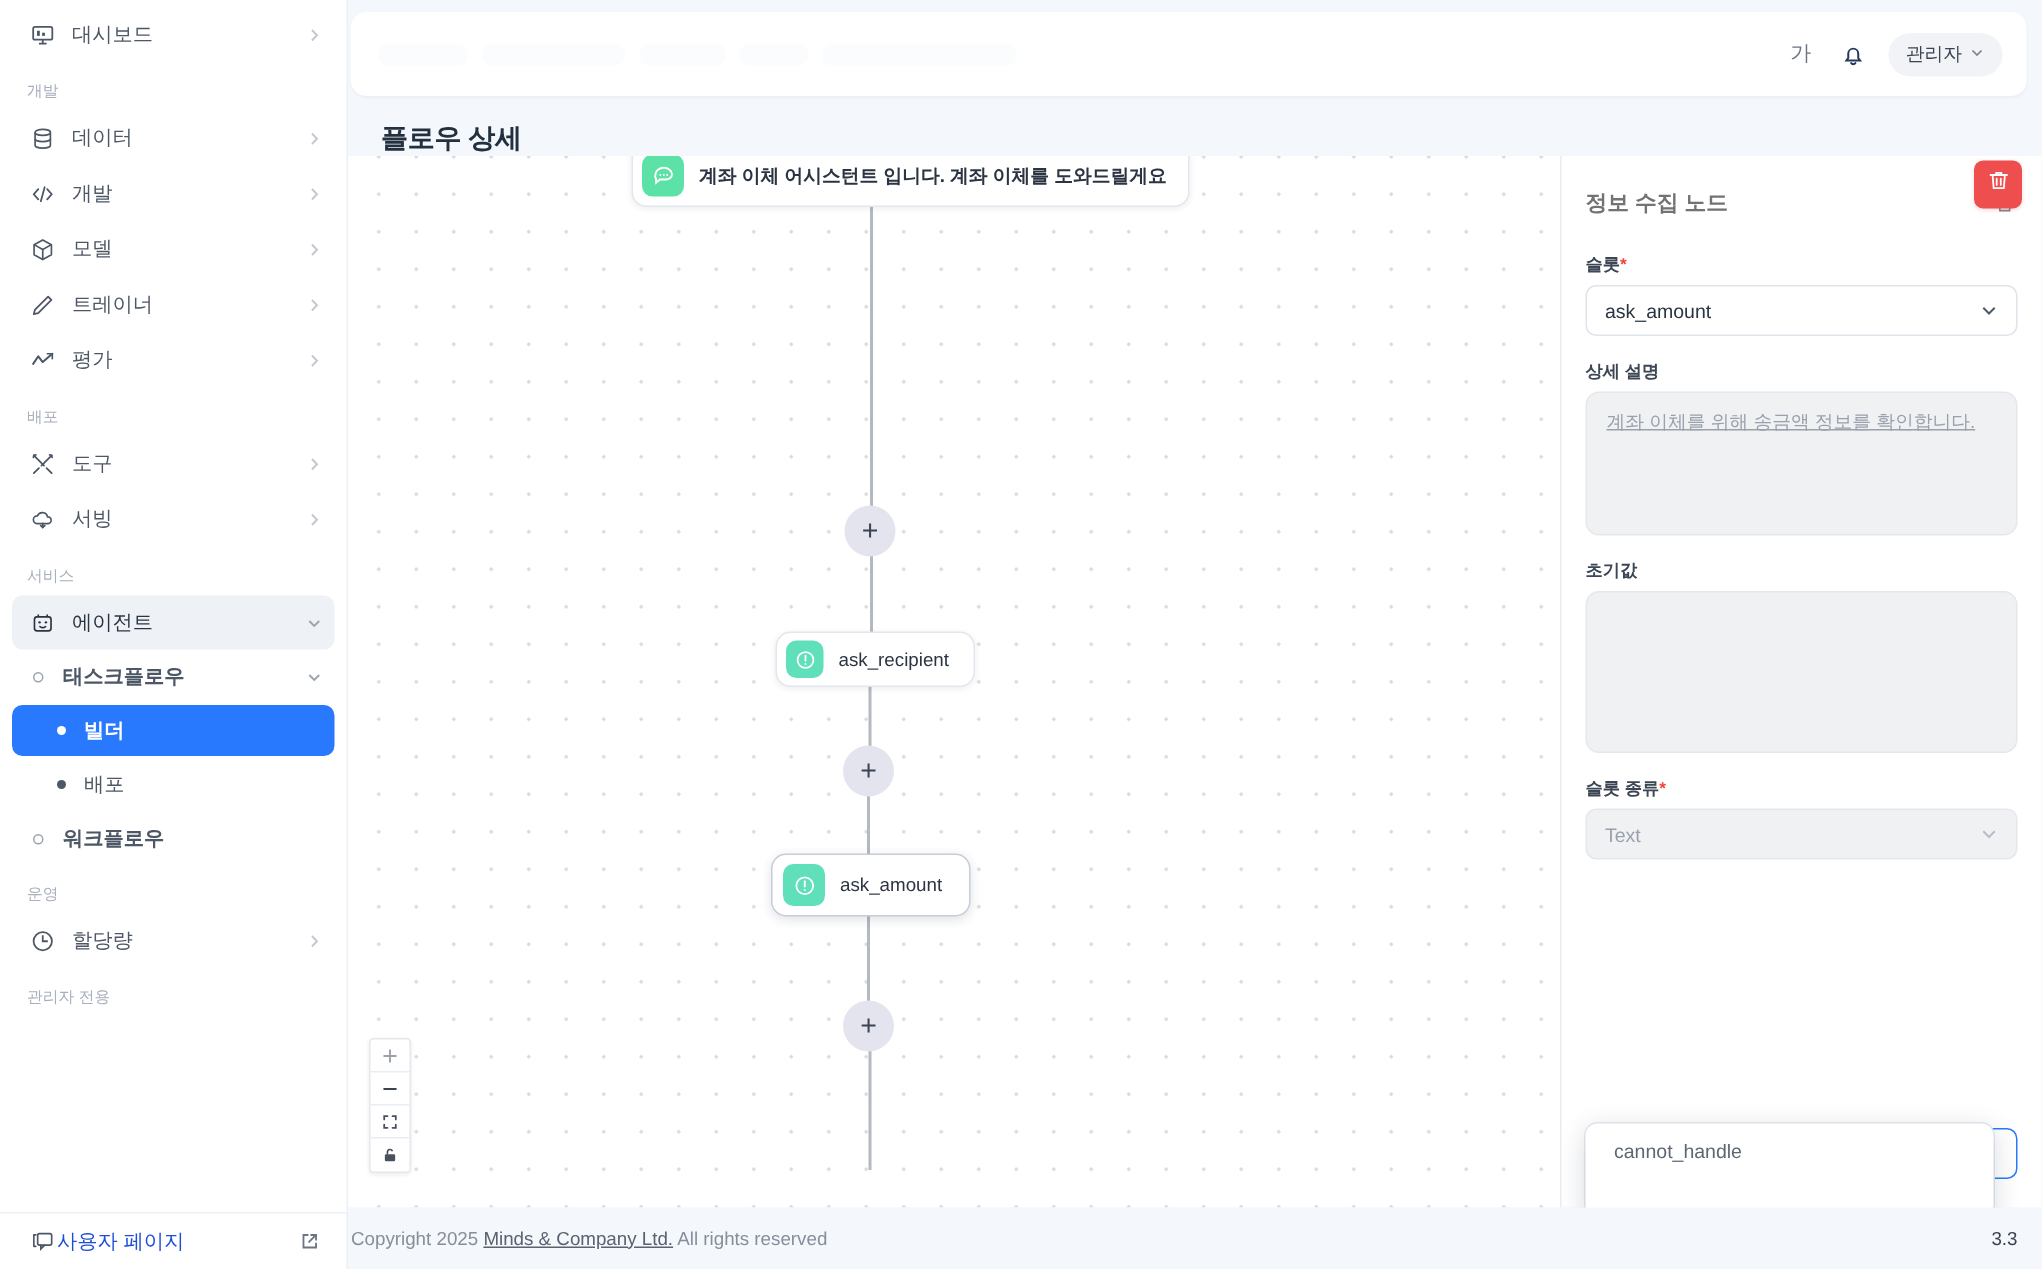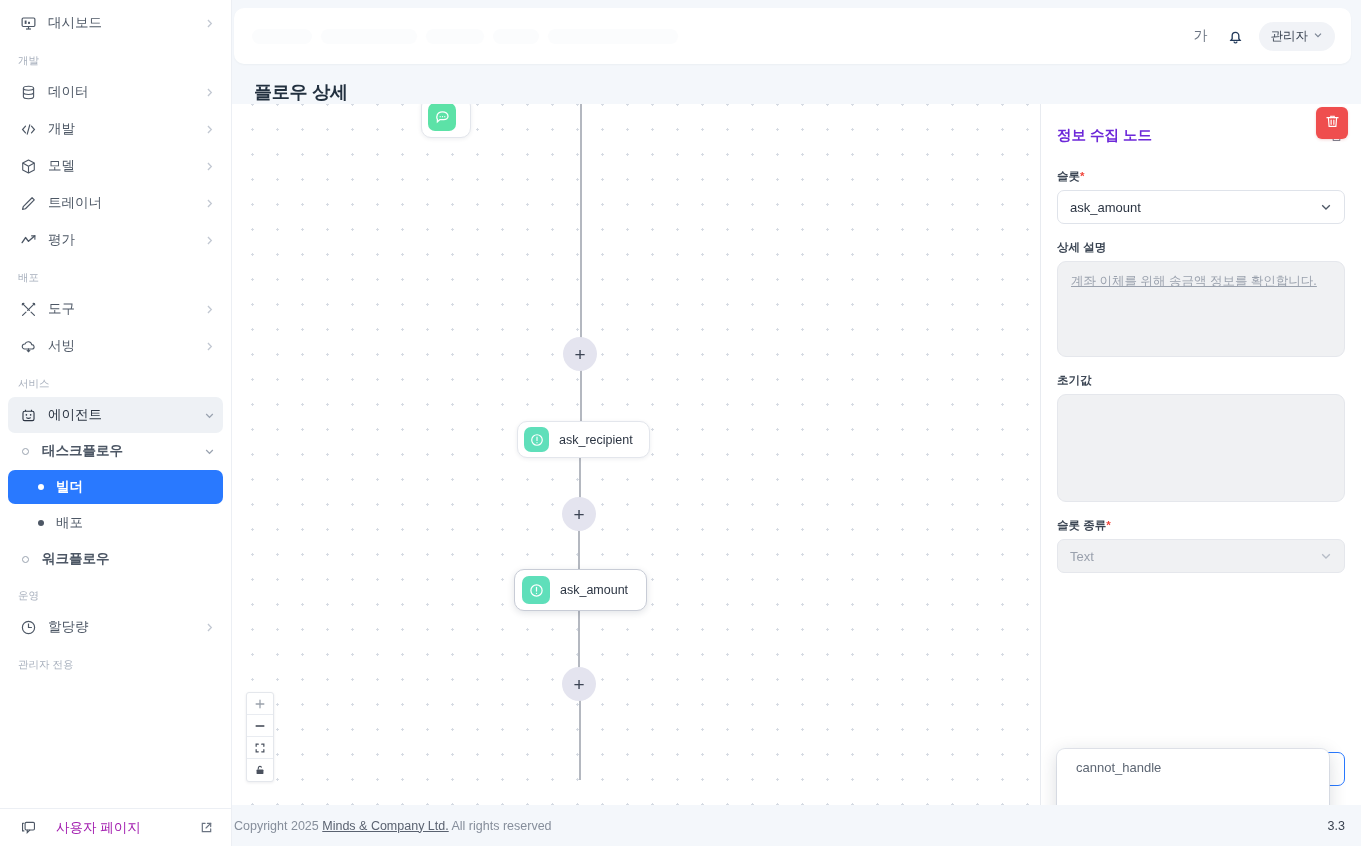--- a/index.html
+++ b/index.html
@@ -64,22 +64,22 @@
     cursor: pointer; color: #4d5765; font-size: 13.5px;
   }
   .sb-leaf .dot-f {
     width: 6px; height: 6px; background: #4d5765; border-radius: 50%;
     margin-right: 12px; flex: 0 0 6px;
   }
   .sb-leaf.selected { background: #2979ff; color: #fff; font-weight: 700; }
   .sb-leaf.selected .dot-f { background: #ffffff; }
   .sb-footer {
     border-top: 1px solid #eceff4; height: 38px;
-    display: flex; align-items: center; padding: 0 18px; gap: 18px;
-    cursor: pointer; color: #a21caf; font-size: 13.5px;
+    display: flex; align-items: center; padding: 0 18px; gap: 0;
+    cursor: pointer; color: #1d4ed8; font-size: 13.5px;
   }
   .sb-footer .ico { width: 20px; height: 20px; display:flex; align-items:center; justify-content:center;}
   .sb-footer .lbl { flex: 1; }
 
   
   .main {
     flex: 1; height: 846px; position: relative;
     background: #f4f7fb; display: flex; flex-direction: column;
   }
   .topbar {
@@ -164,21 +164,21 @@
   }
   .cc-btn:last-child { border-bottom: none; }
 
   
   .rpanel {
     width: 321px; flex: 0 0 321px; background: #fff;
     border-left: 1px solid #e8ebf0; padding: 22px 16px 0 16px;
     position: relative; overflow: hidden;
   }
   .rp-head { display: flex; align-items: center; justify-content: space-between; margin-bottom: 24px; }
-  .rp-title { font-size: 14.5px; font-weight: 700; color: #6d28d9; }
+  .rp-title { font-size: 14.5px; font-weight: 700; color: #737373; }
   .rp-trash { cursor: pointer; color: #7a8492; display: flex; }
   .field { margin-bottom: 16px; }
   .flabel { font-size: 11.5px; color: #3c4654; font-weight: 700; margin-bottom: 6px; display: block; }
   .req { color: #f0453a; }
   .select-box {
     height: 34px; border: 1px solid #dfe3ea; border-radius: 7px;
     display: flex; align-items: center; padding: 0 12px;
     font-size: 13px; color: #2b3442; cursor: pointer; background: #fff;
   }
   .select-box.disabled { background: #f0f1f3; color: #9aa1ad; border-color: #e5e7ec; }
@@ -506,20 +506,21 @@
         <div class="node msg" style="left:189px; top:-8px; height:42px;">
 
           <span class="node-ico" style="background:#5ce2a7;">
             <svg viewBox="0 0 20 20" width="17" height="17" fill="none" stroke="#ffffff" stroke-width="1.5" stroke-linecap="round">
               <path d="M3.5 8.5 a5 4 0 0 1 13 0 a5 4 0 0 1 -5 4 H7 l-3 2.6 V12.2 a4 4 0 0 1 -0.5 -3.7 Z"></path>
               <circle cx="7.3" cy="9" r="0.75" fill="#fff" stroke="none"></circle>
               <circle cx="10" cy="9" r="0.75" fill="#fff" stroke="none"></circle>
               <circle cx="12.7" cy="9" r="0.75" fill="#fff" stroke="none"></circle>
             </svg>
           </span>
+          <span class="node-label">계좌 이체 어시스턴트 입니다. 계좌 이체를 도와드릴게요</span>
         </div>
 
         <div class="plus-btn" style="left:331px; top:233px;">+</div>
 
         <div class="node" style="left:285px; top:317px; height:37px;">
           <span class="node-ico" style="background:#5fdfba; width:25px; height:25px; flex:0 0 25px;">
             <svg viewBox="0 0 20 20" width="16" height="16" fill="none" stroke="#ffffff" stroke-width="1.45" stroke-linecap="round">
               <circle cx="10" cy="10" r="6.6"></circle>
                 <path d="M10 6.4 v4.2"></path>
                 <circle cx="10" cy="13.3" r="0.78" fill="#fff" stroke="none"></circle>

